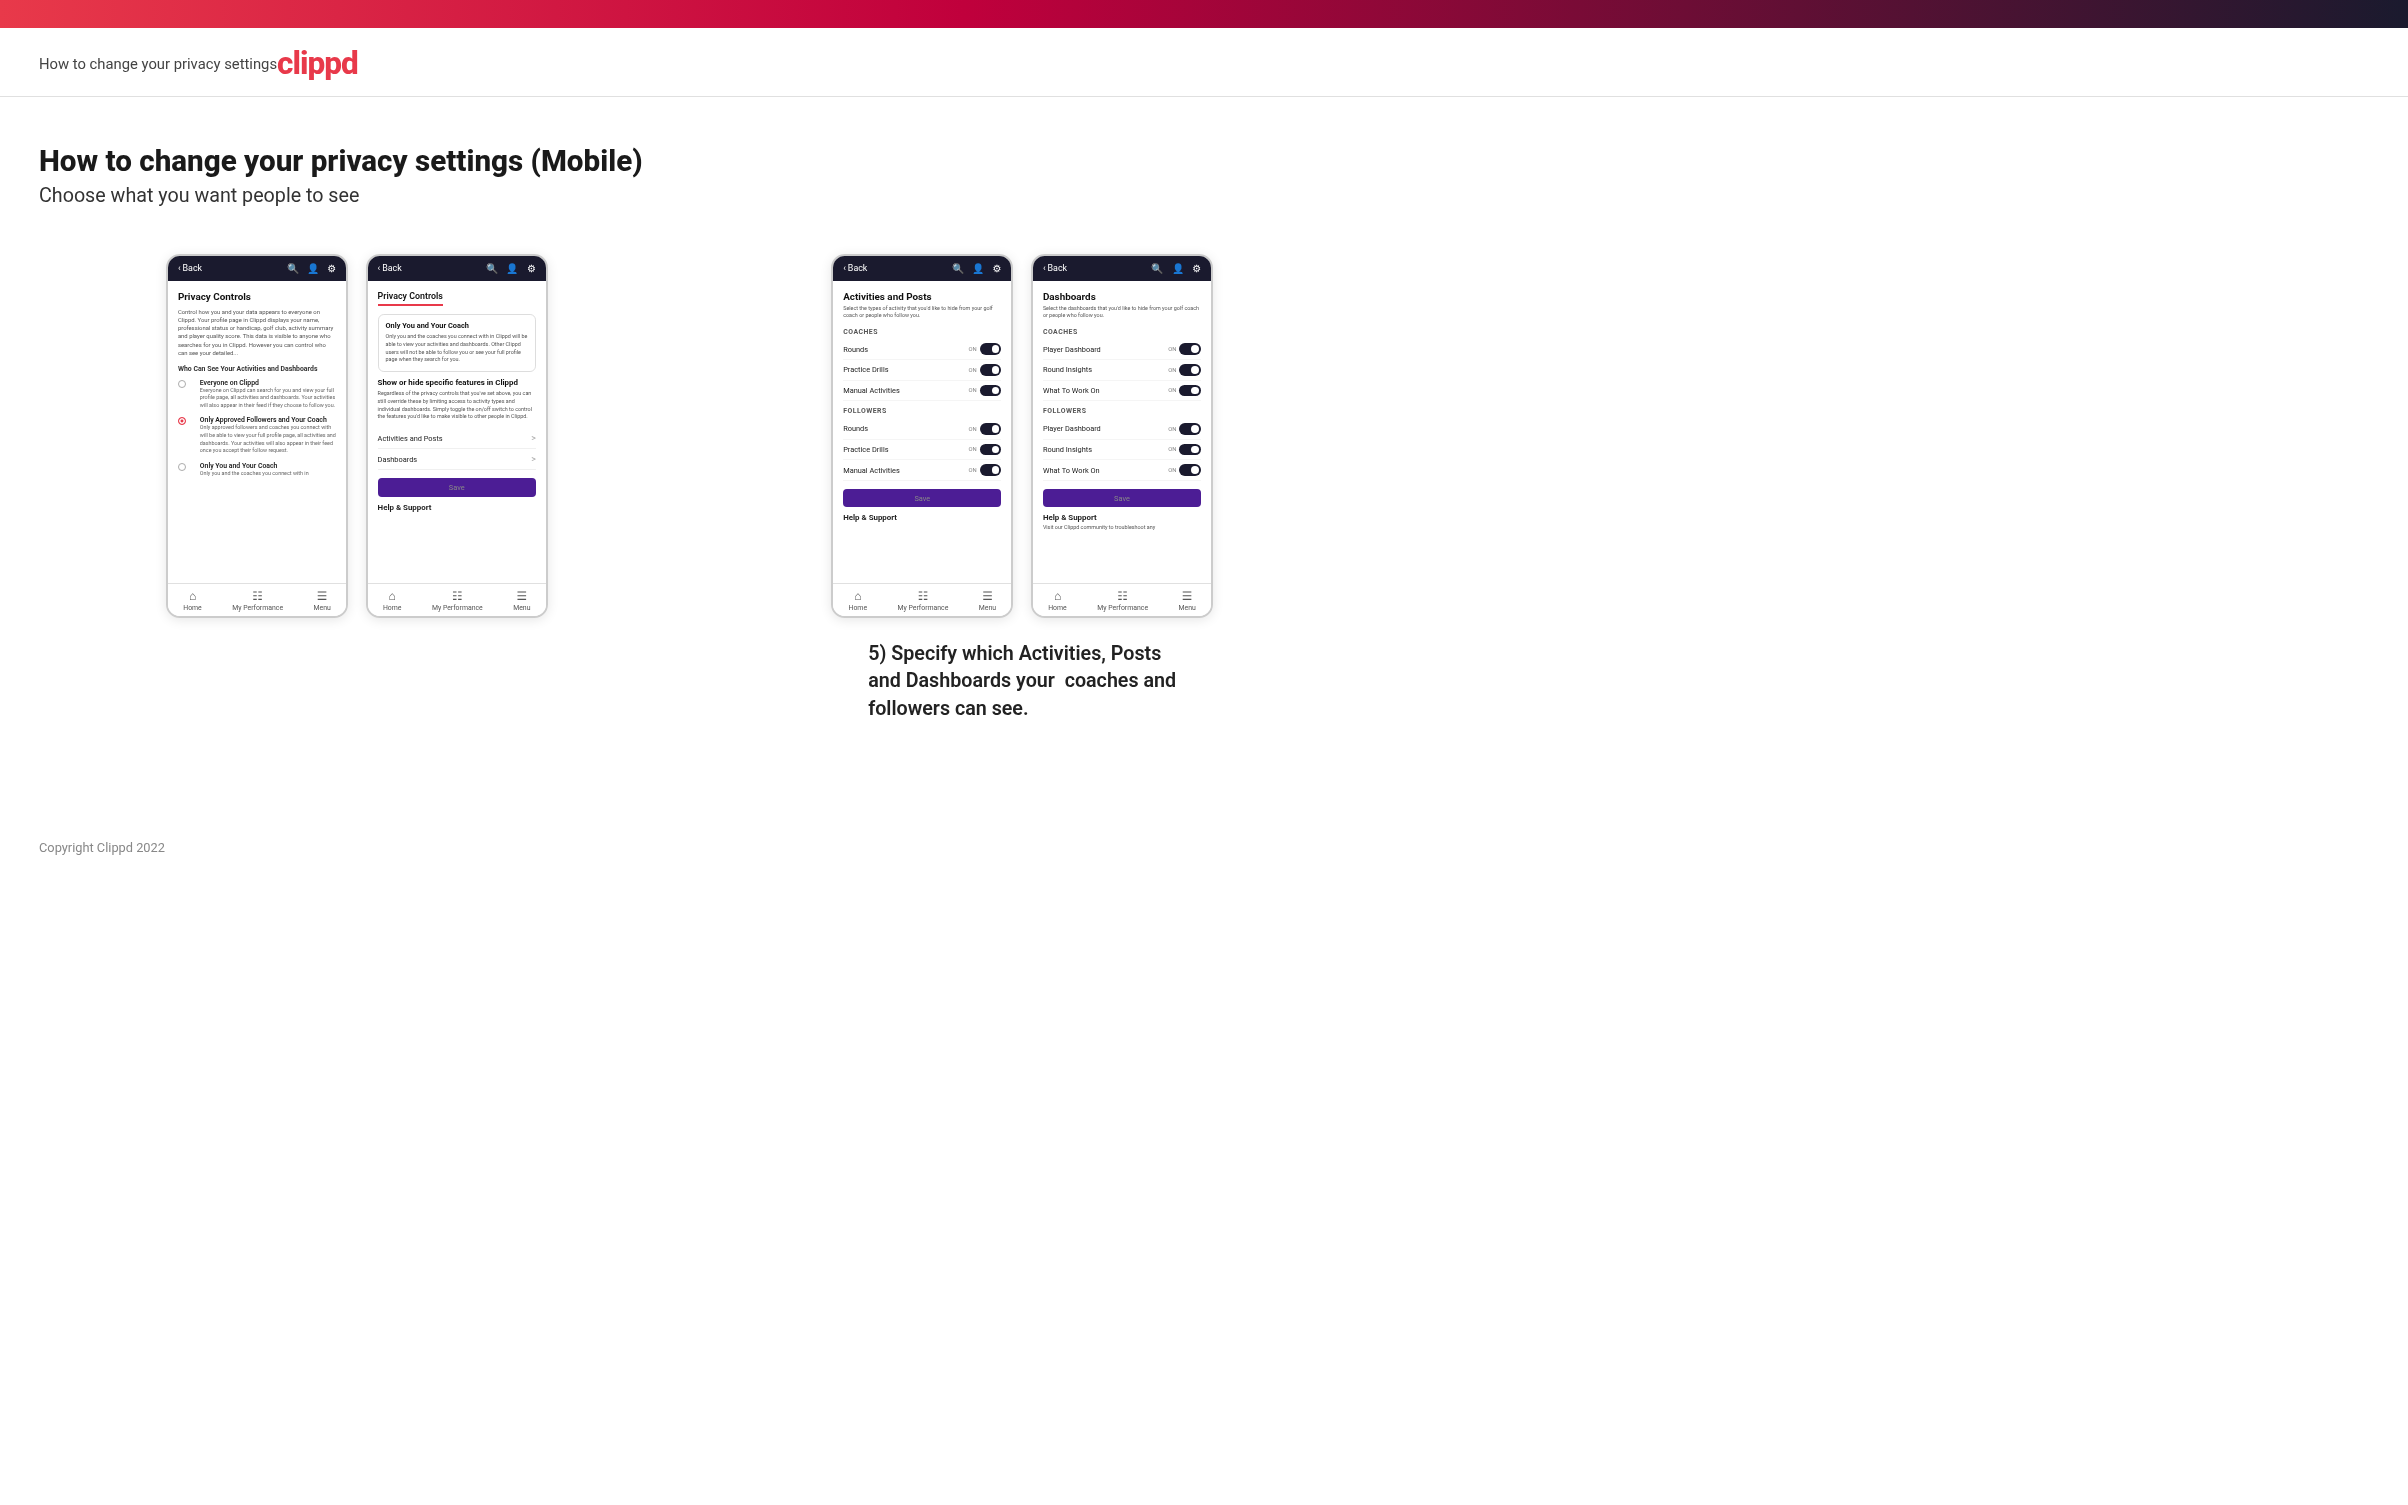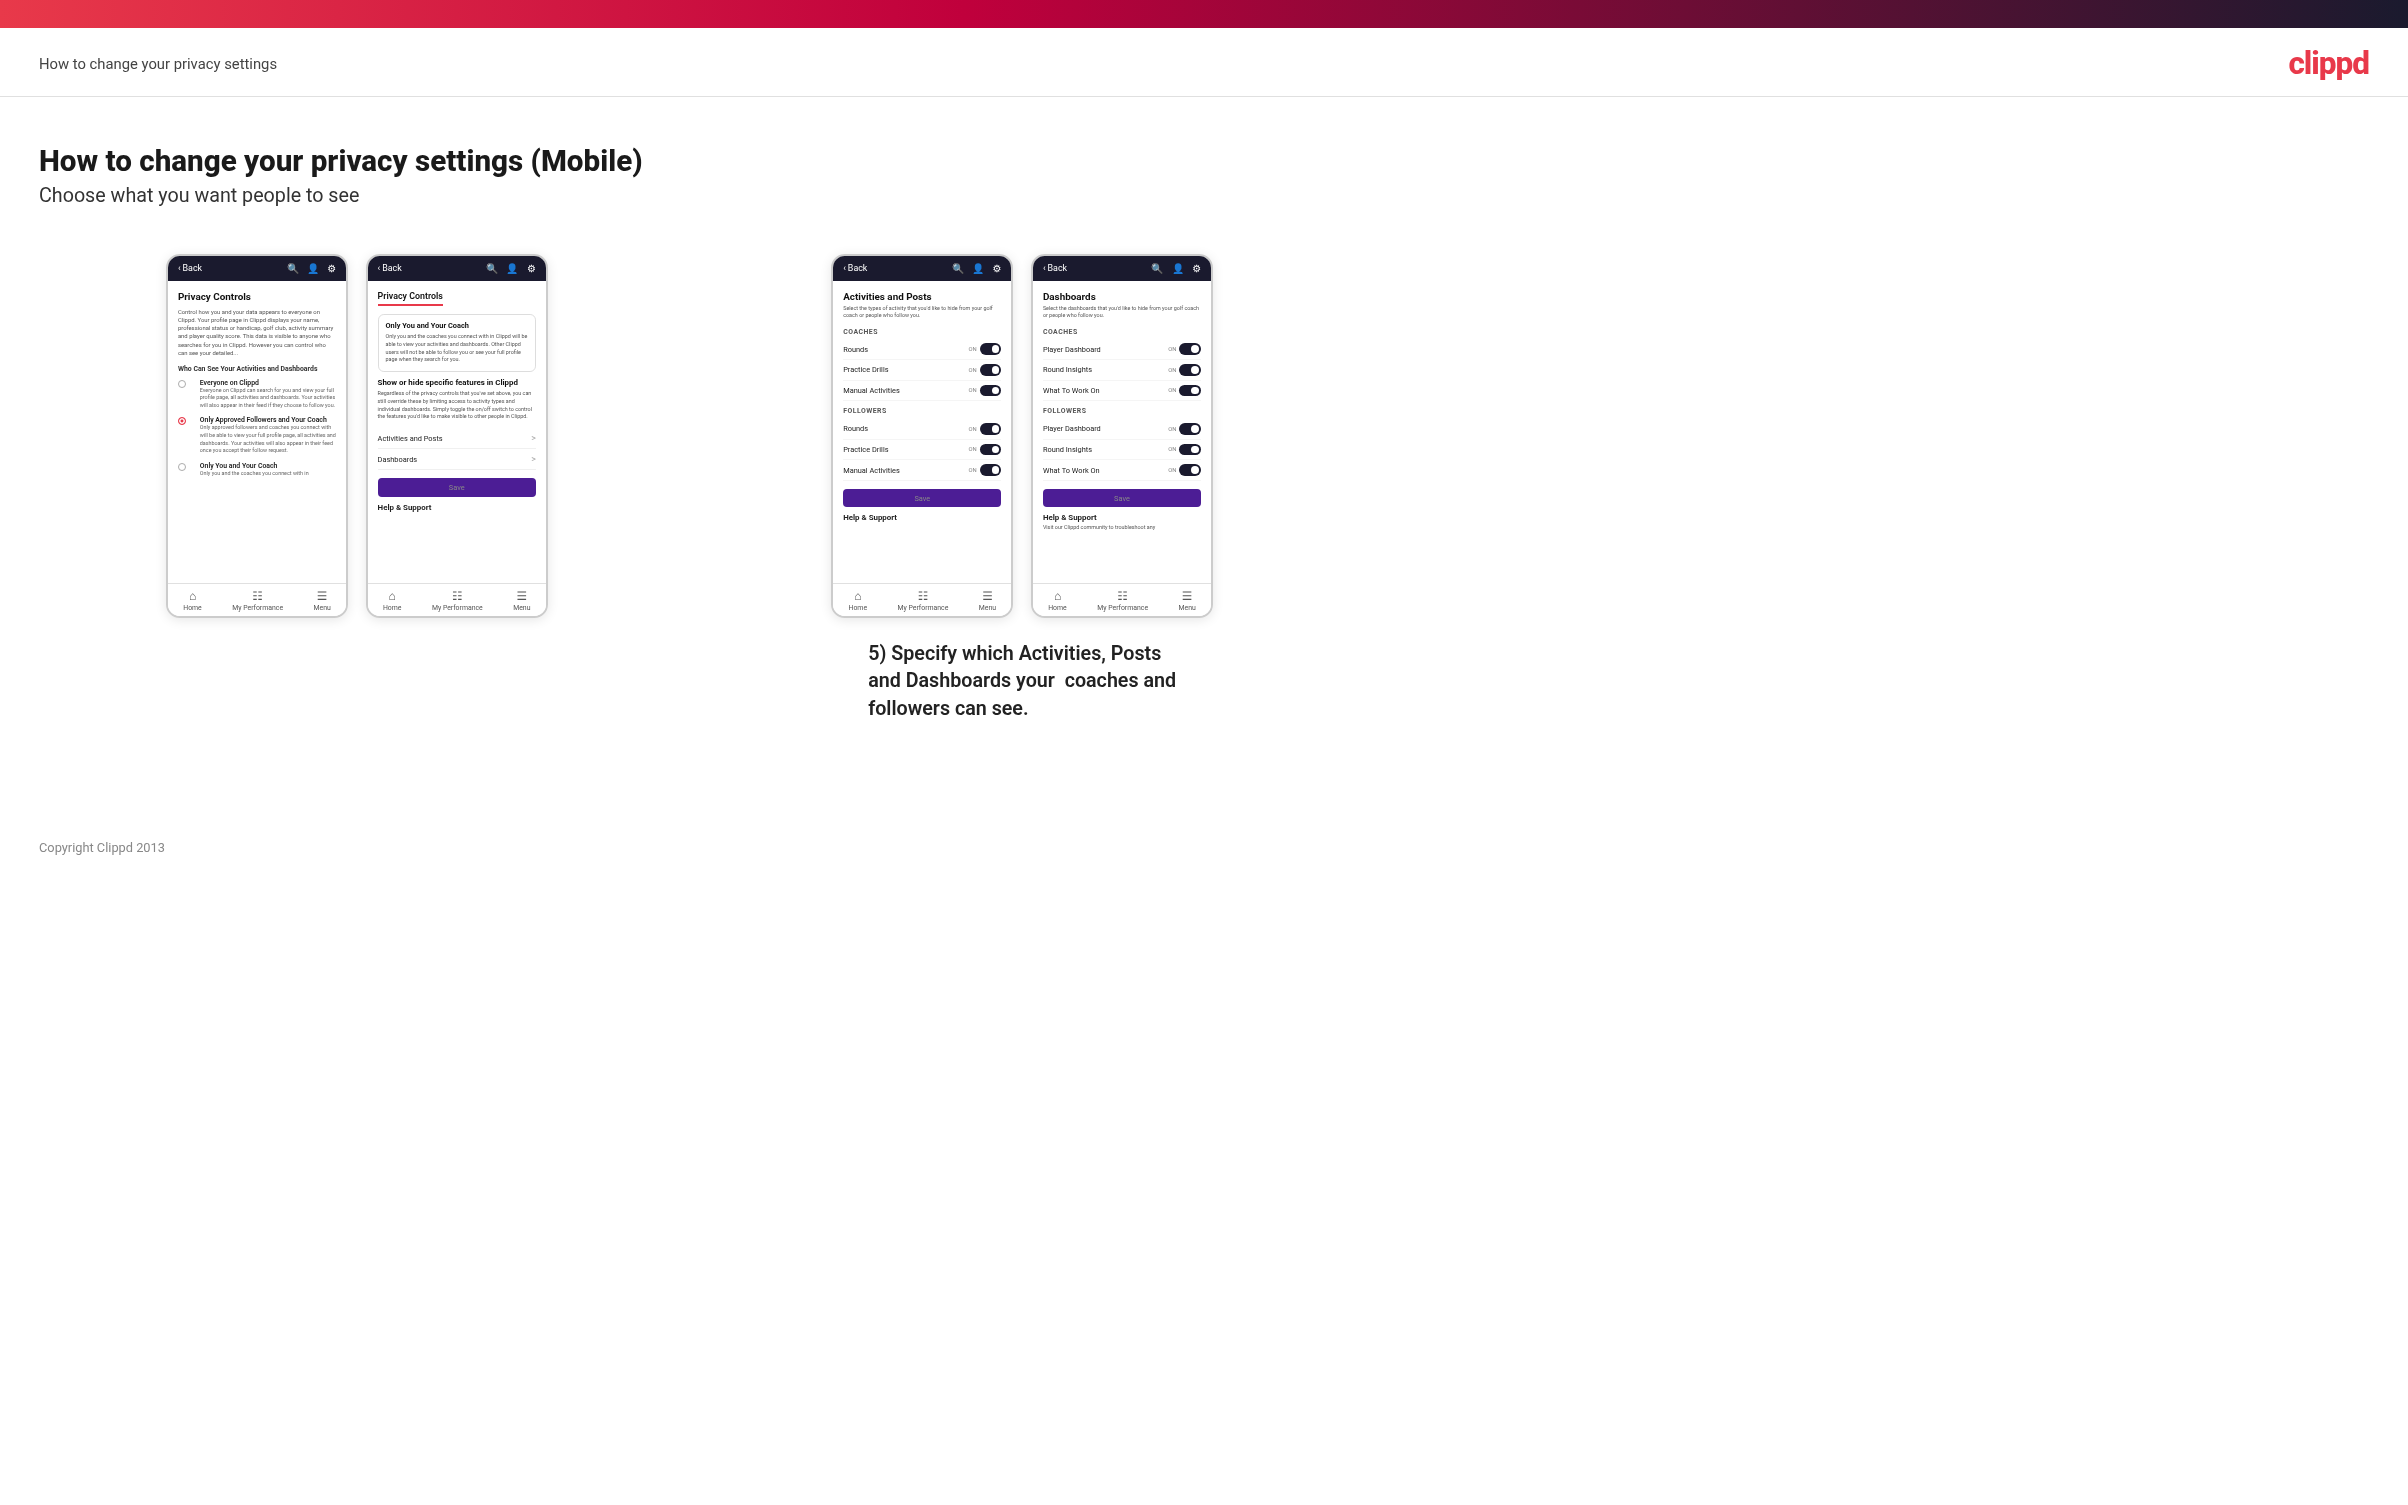--- a/index.html
+++ b/index.html
@@ -8,21 +8,20 @@
       background: #fff;
       color: #222;
     }
     .top-bar {
       height: 27.6px;
       background: linear-gradient(90deg, #e8394a 0%, #c0003c 40%, #1a1a2e 100%);
     }
     .header {
       display: flex;
       align-items: center;
-      justify-content: space-between;
       padding: 17.7px 39px 13.8px 39px;
       border-bottom: 1.5px solid #e0e0e0;
     }
     .header-title {
       font-size: 14.8px;
       color: #444;
     }
     .logo {
       font-size: 31.5px;
       font-weight: 800;
@@ -628,15 +627,15 @@
         <span>
           5) Specify which Activities, Posts<br>and Dashboards your &nbsp;coaches and<br>followers can see.
         </span>
       </div>
     </div>
 
   </div>
 </div>
 
 <div style="padding: 19.7px 39px 29.6px 39px; margin-top: auto;">
-  <div class="copyright">Copyright Clippd 2013</div>
+  <div class="copyright">Copyright Clippd 2022</div>
 </div>
 
 
 </body></html>

